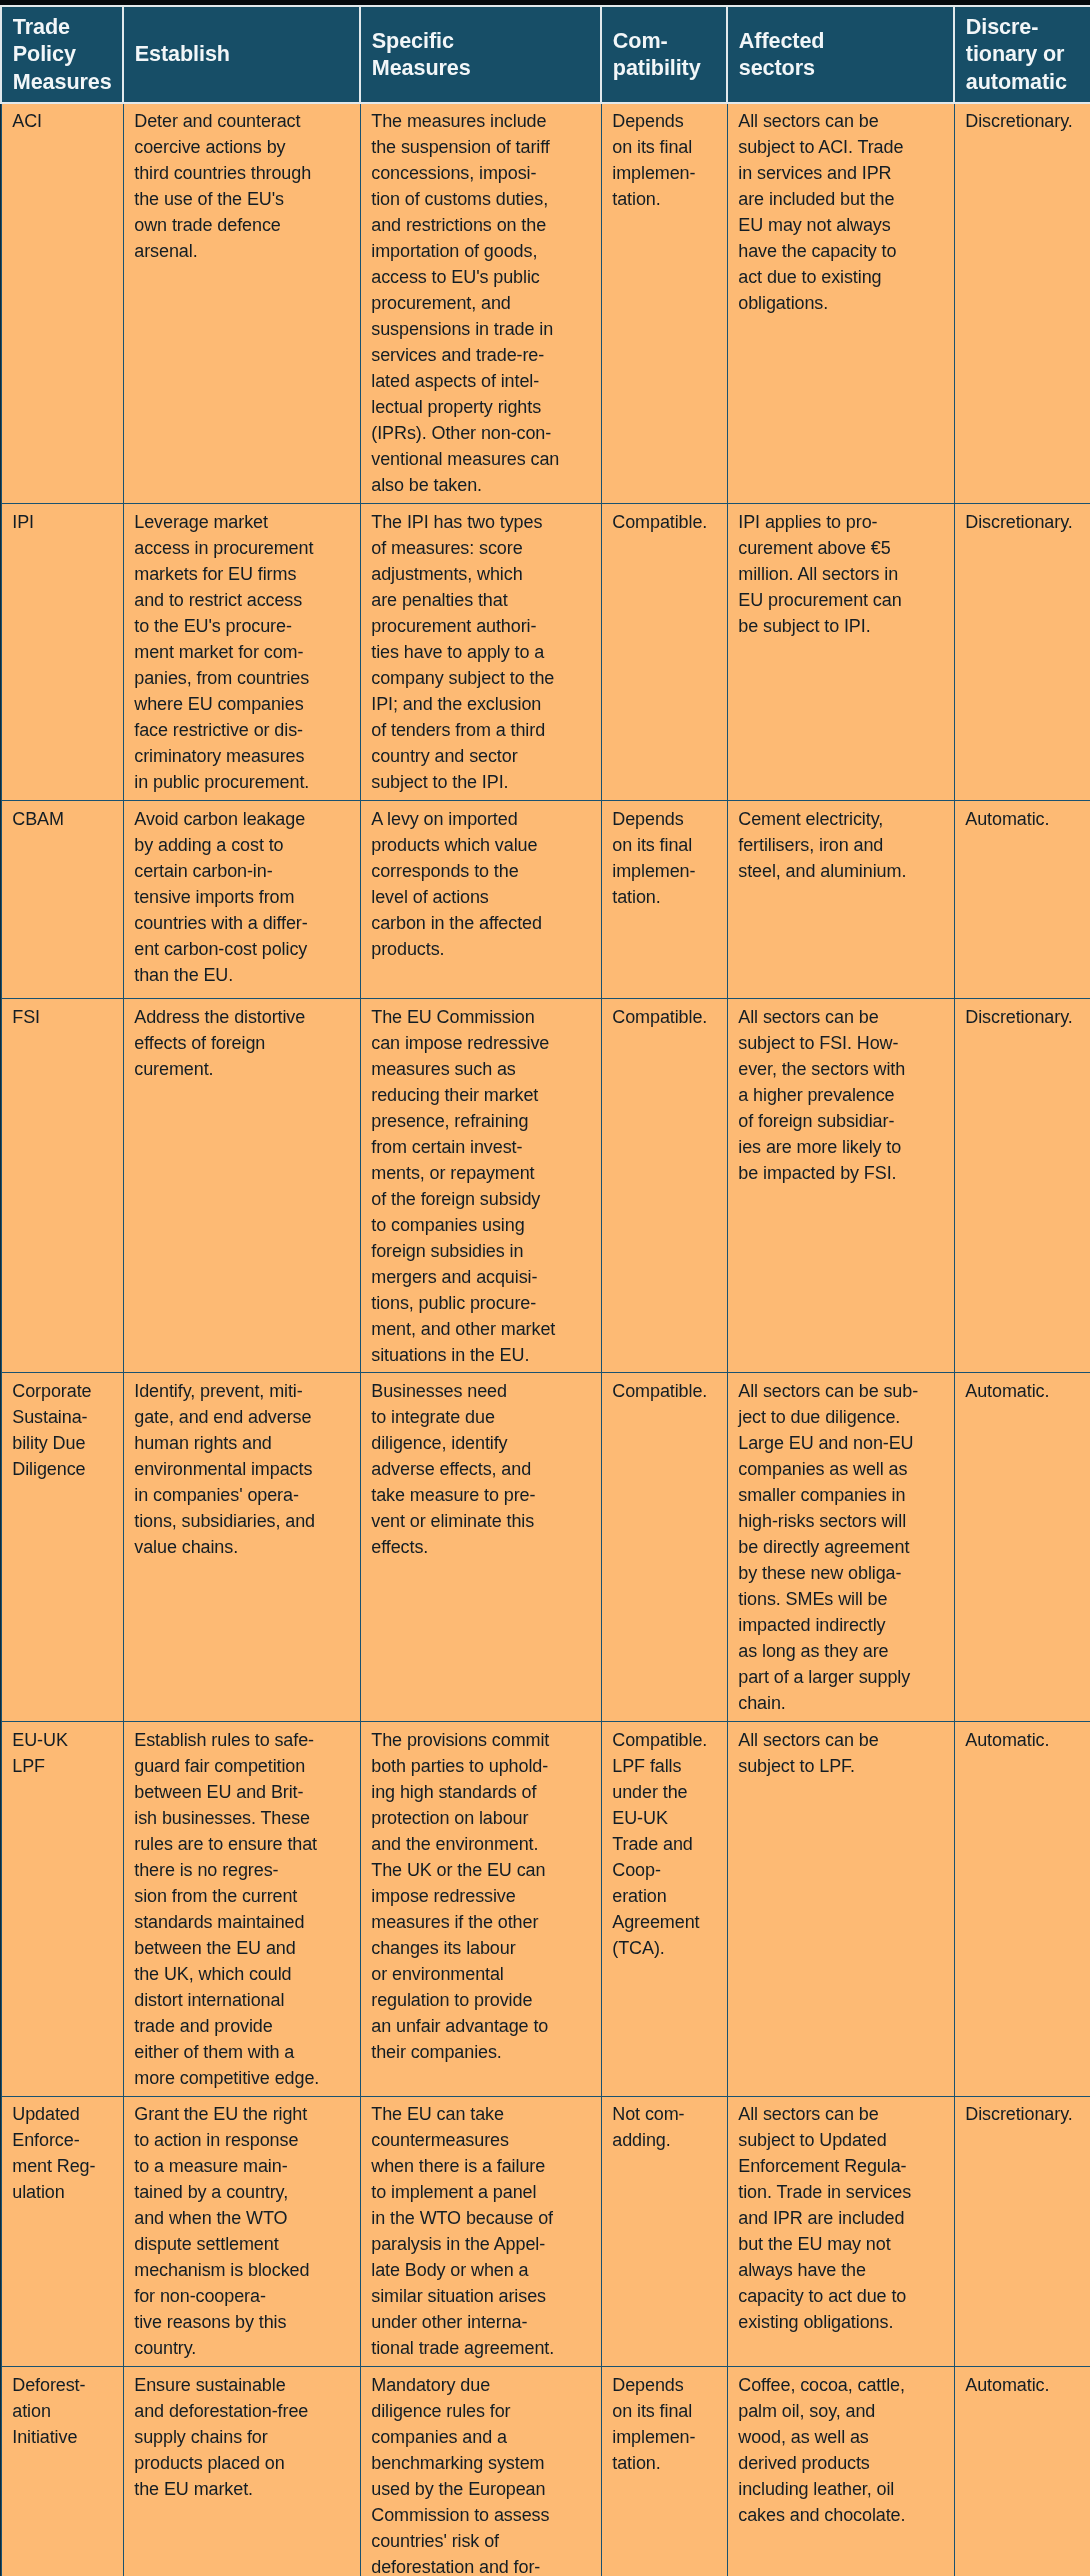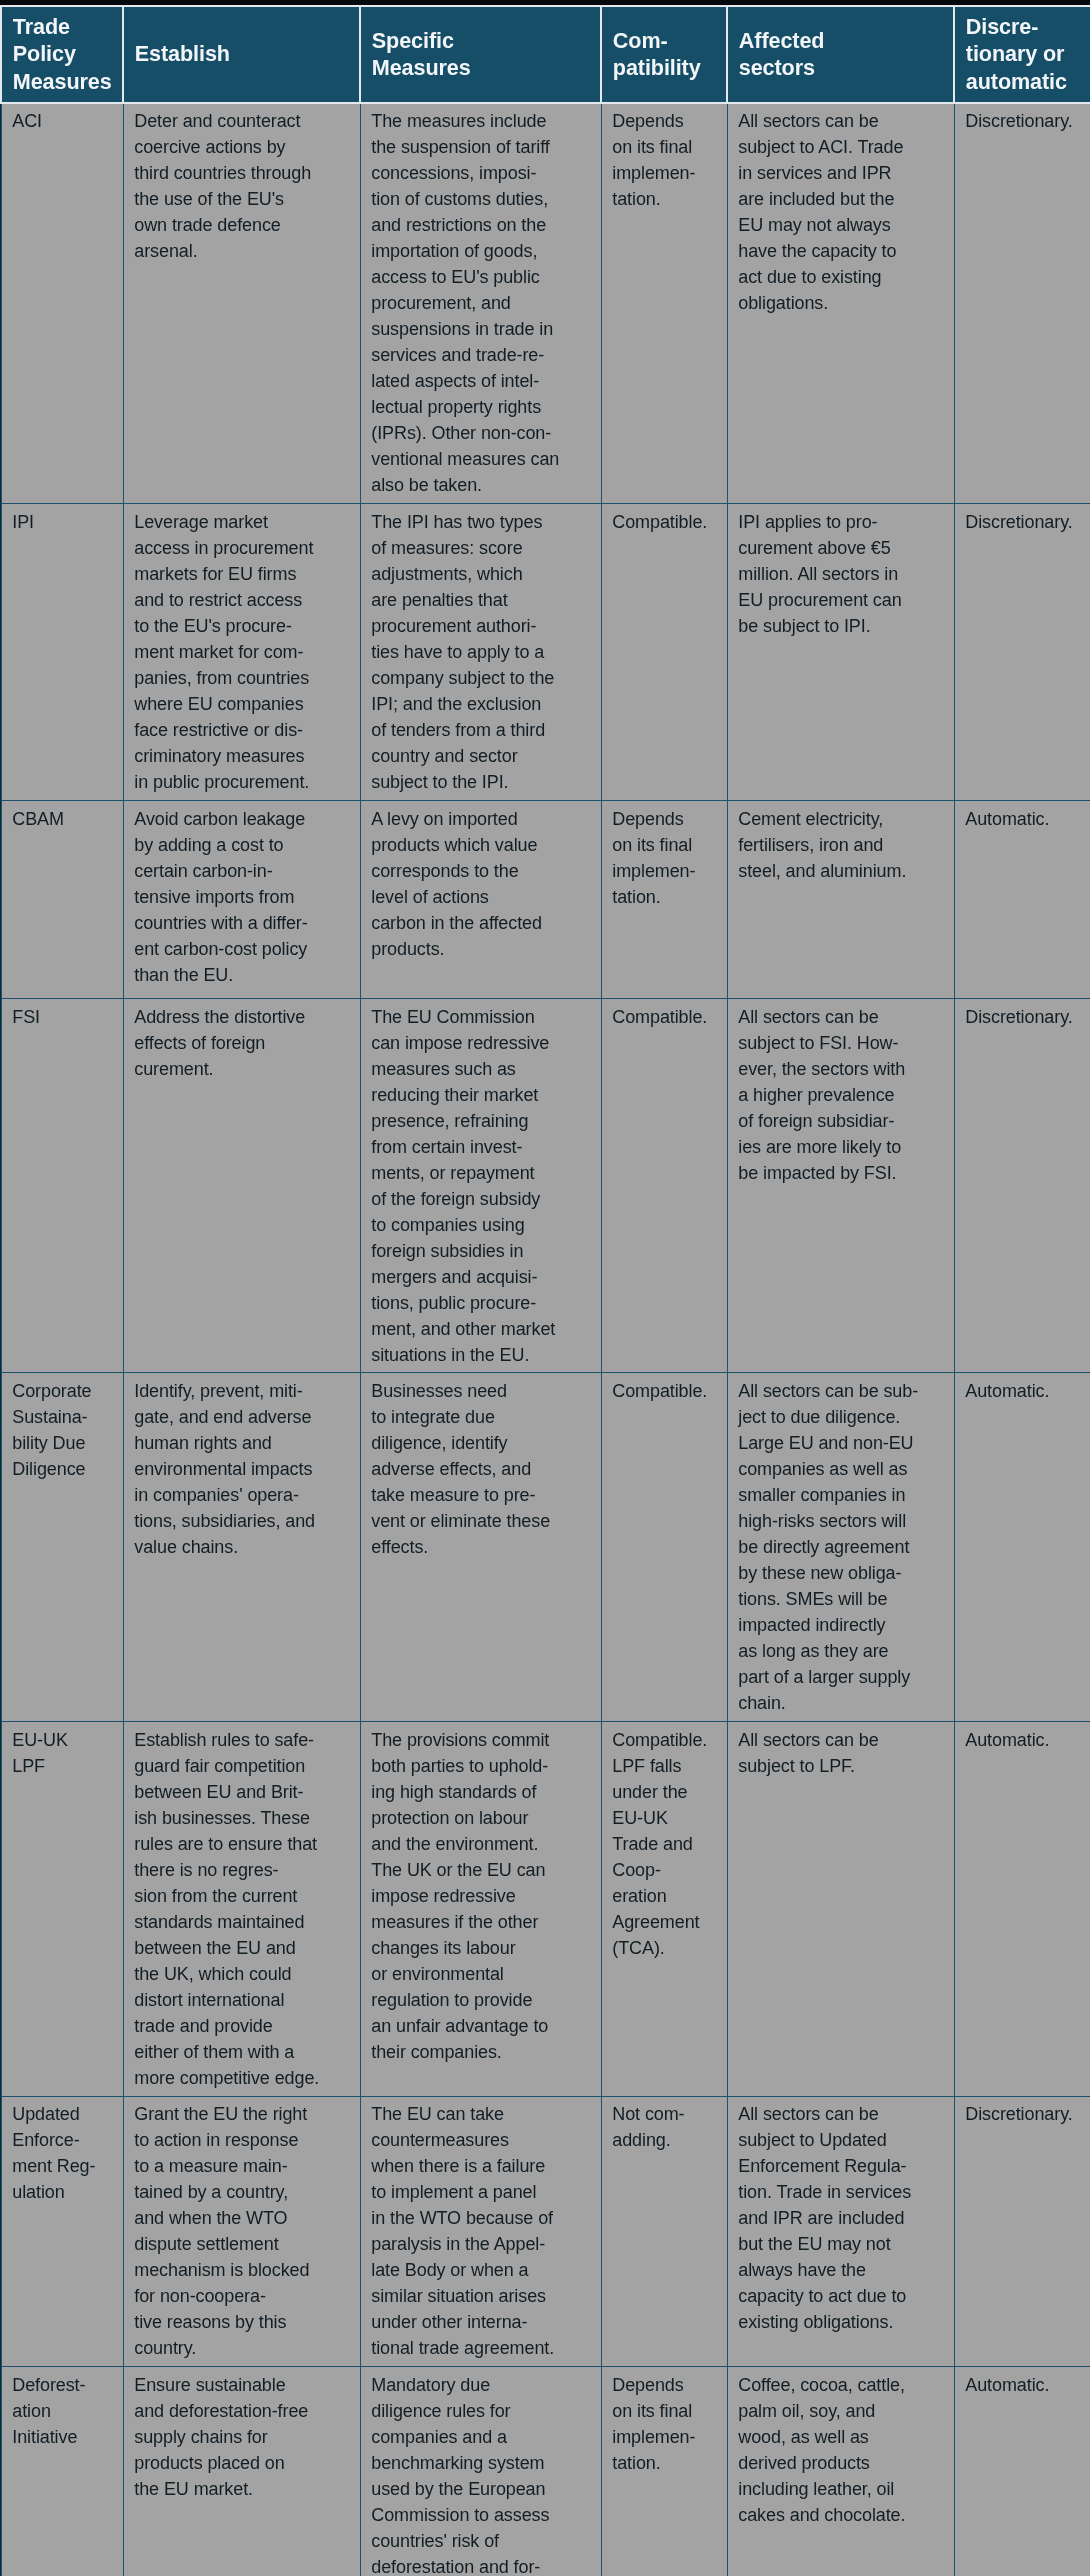--- a/index.html
+++ b/index.html
@@ -37,21 +37,21 @@
     font-weight: bold;
     text-align: left;
     vertical-align: middle;
     padding: 6px 8.4px 6px 10.8px;
     white-space: pre-line;
     letter-spacing: -0.1px;
   }
   thead tr { height: 87px; }
 
   tbody td {
-    background: #a3a3a3;
+    background: #fdba74;
     color: #131d24;
     border: 1.8px solid #1a5270;
     font-size: 18px;
     line-height: 26px;
     text-align: left;
     vertical-align: top;
     padding: 4.8px 7.2px 4.8px 10.8px;
     white-space: pre-line;
     letter-spacing: -0.1px;
   }
@@ -228,21 +228,21 @@
 human rights and
 environmental impacts
 in companies' opera-
 tions, subsidiaries, and
 value chains.</td>
       <td>Businesses need
 to integrate due
 diligence, identify
 adverse effects, and
 take measure to pre-
-vent or eliminate these
+vent or eliminate this
 effects.</td>
       <td>Compatible.</td>
       <td>All sectors can be sub-
 ject to due diligence.
 Large EU and non-EU
 companies as well as
 smaller companies in
 high-risks sectors will
 be directly agreement
 by these new obliga-

